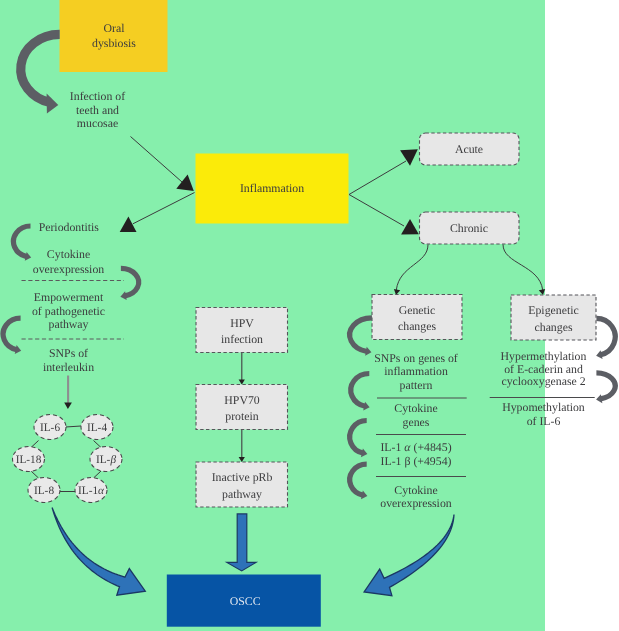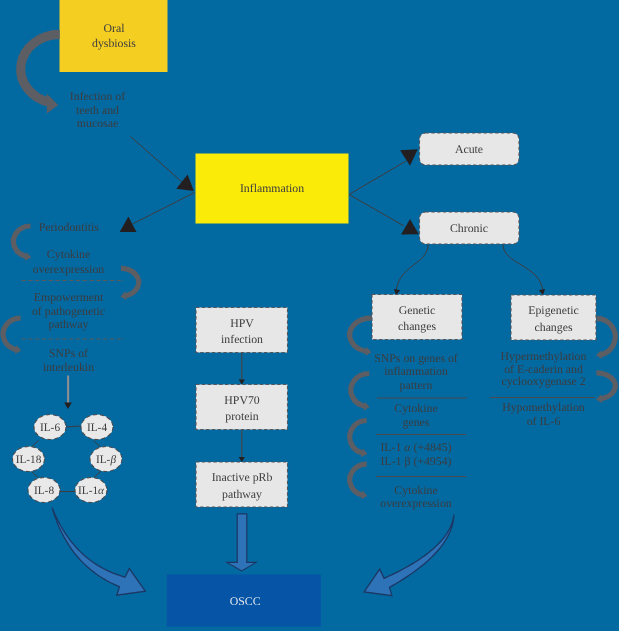--- a/index.html
+++ b/index.html
@@ -1,18 +1,18 @@
 <!DOCTYPE html>
 <html><head>
 <meta charset="utf-8">
 <title>Oral dysbiosis OSCC pathway</title>
 <style>
   html,body{margin:0;padding:0;background:#ffffff;-webkit-font-smoothing:antialiased;text-rendering:geometricPrecision;}
   body{width:619px;height:631px;overflow:hidden;font-family:"Liberation Serif",serif;}
-  #stage{position:relative;width:619px;height:631px;background:#0369a1;}
+  #stage{position:relative;width:545px;height:631px;background:#86efac;}
   svg#diagram{display:block;position:absolute;top:0;left:0;}
   text{font-family:"Liberation Serif",serif;fill:#3c3c3e;}
   .lbl{font-size:11.8px;text-anchor:middle;}
   .il{font-size:11.3px;text-anchor:middle;}
   .boxrect{fill:#E7E7E7;stroke:#55555a;stroke-width:1.1;stroke-dasharray:3.4 2.4;}
   .thinline{stroke:#3c3c3e;stroke-width:1;fill:none;}
   .dashline{stroke:#5a5a5c;stroke-width:1.15;fill:none;stroke-dasharray:4.2 2.6;}
   .solidline{stroke:#4a4a4c;stroke-width:1.1;fill:none;}
   .garrow{fill:none;stroke:#5c5e64;stroke-width:5.2;stroke-linecap:butt;}
   .ghead{fill:#5c5e64;}

